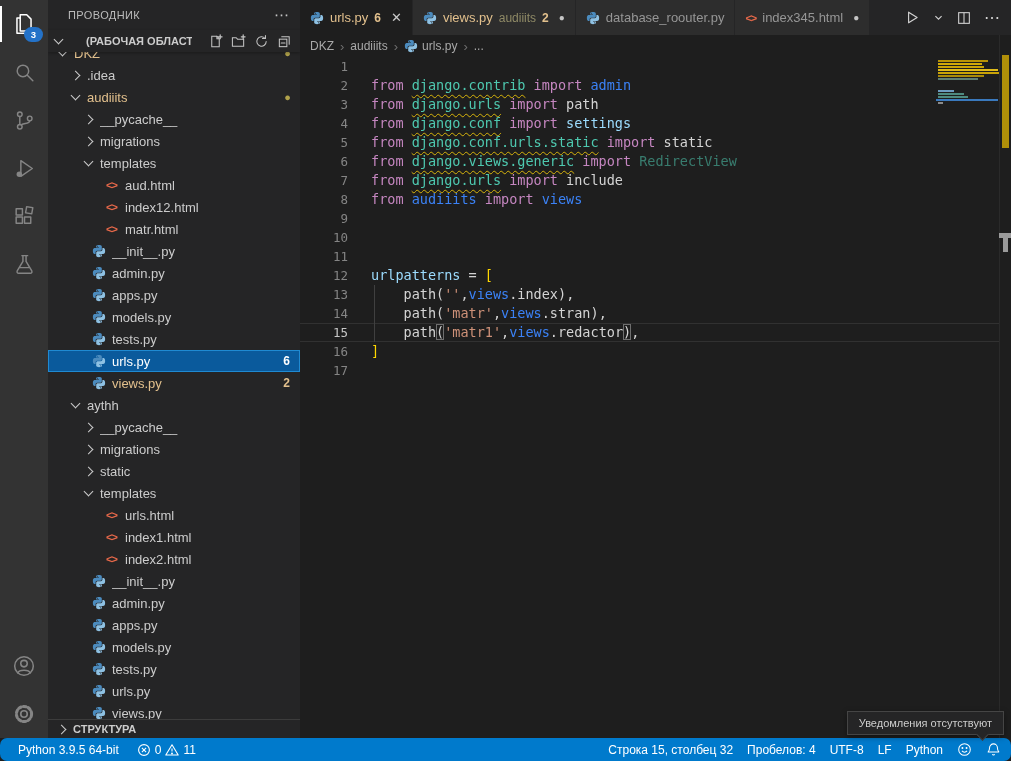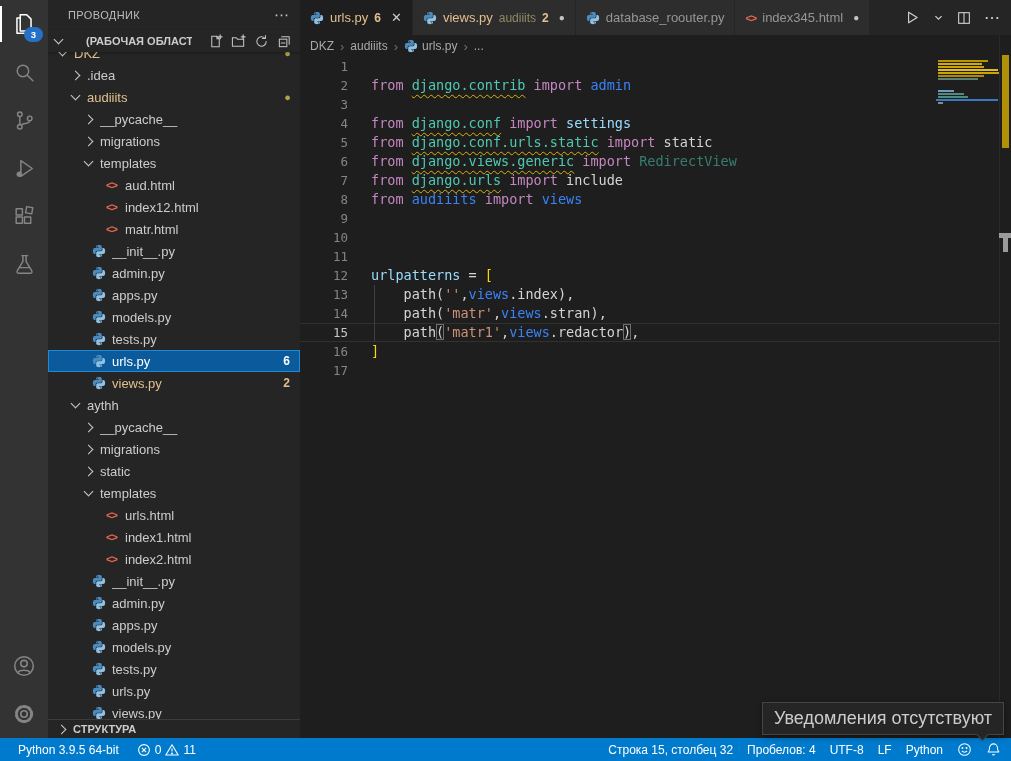--- a/index.html
+++ b/index.html
@@ -77,28 +77,28 @@
   
   #minimap{position:absolute;top:57px;right:11px;width:64px;height:330px;}
   .mmrow{position:absolute;left:2px;height:2px;}
   #ruler{position:absolute;top:35px;right:0;width:11px;bottom:0;border-left:1px solid #2a2a2a;}
   #warnbar{position:absolute;top:20px;right:2px;width:7px;height:93px;background:#caa306;opacity:.85;}
   #tmark-h{position:absolute;top:198px;right:0;width:12px;height:5px;background:#9a9a9a;}
   #tmark-v{position:absolute;top:203px;right:3px;width:5px;height:14px;background:#9a9a9a;}
 
   
   #statusbar{position:absolute;left:0;right:0;bottom:0;height:23px;background:#007acc;display:flex;align-items:center;
-             font-size:12px;color:#ffffff;padding:0 10px 0 18px;z-index:6;}
+             font-size:12px;color:#ffffff;padding:0 10px 0 18px;z-index:6;border-radius:7px;}
   .stitem{display:flex;align-items:center;gap:4px;margin-right:18px;cursor:pointer;white-space:nowrap;}
   #stright{margin-left:auto;display:flex;align-items:flex-end;}
   #stright .stitem{margin-right:0;margin-left:14px;}
 
   
   #notif{position:absolute;right:7px;bottom:26px;background:#252526;border:1px solid #454545;color:#cccccc;
-         font-size:18px;padding:5px 11px;z-index:10;box-shadow:0 2px 6px rgba(0,0,0,.4);}
+         font-size:11px;padding:5px 11px;z-index:10;box-shadow:0 2px 6px rgba(0,0,0,.4);}
   #notif::after{content:'';position:absolute;bottom:-5px;right:16px;width:8px;height:8px;background:#252526;
                 border-right:1px solid #454545;border-bottom:1px solid #454545;transform:rotate(45deg);}
 </style>
 </head>
 <body>
 
 <div id="activitybar">
     <div class="abitem active">
       <span class="ic ">
         <svg width="26" height="26" viewBox="0 0 24 24" fill="none" stroke="currentColor" stroke-width="1.4" stroke-linecap="round" stroke-linejoin="round">
@@ -514,21 +514,21 @@
       </span>
       <span class="bcsep">›</span>
       <span class="bcitem">
         <span>...</span>
       </span>
     </div>
   <div id="code">
     <div id="indentguide"></div>
   <div class="cline"><span class="ln">1</span><span class="ltxt"></span></div>
       <div class="cline"><span class="ln">2</span><span class="ltxt"><span class="kw">from </span><span class="mod">django.contrib</span><span class="kw"> import </span><span class="cls">admin</span></span></div>
-      <div class="cline"><span class="ln">3</span></div>
+      <div class="cline"><span class="ln">3</span><span class="ltxt"><span class="kw">from </span><span class="mod">django.urls</span><span class="kw"> import </span><span class="w">path</span></span></div>
       <div class="cline"><span class="ln">4</span><span class="ltxt"><span class="kw">from </span><span class="mod">django.conf</span><span class="kw"> import </span><span class="blu">settings</span></span></div>
       <div class="cline"><span class="ln">5</span><span class="ltxt"><span class="kw">from </span><span class="mod">django.conf.urls.static</span><span class="kw"> import </span><span class="w">static</span></span></div>
       <div class="cline"><span class="ln">6</span><span class="ltxt"><span class="kw">from </span><span class="mod">django.views.generic</span><span class="kw"> import </span><span class="dim">RedirectView</span></span></div>
       <div class="cline"><span class="ln">7</span><span class="ltxt"><span class="kw">from </span><span class="mod">django.urls</span><span class="kw"> import </span><span class="w">include</span></span></div>
       <div class="cline"><span class="ln">8</span><span class="ltxt"><span class="kw">from </span><span class="cls">audiiits</span><span class="kw"> import </span><span class="cls">views</span></span></div>
       <div class="cline"><span class="ln">9</span><span class="ltxt"></span></div>
       <div class="cline"><span class="ln">10</span><span class="ltxt"></span></div>
       <div class="cline"><span class="ln">11</span><span class="ltxt"></span></div>
       <div class="cline"><span class="ln">12</span><span class="ltxt"><span class="blu">urlpatterns</span><span class="w"> = </span><span class="gold">[</span></span></div>
       <div class="cline"><span class="ln">13</span><span class="ltxt"><span class="w">    path</span><span class="w">(</span><span class="str">''</span><span class="w">,</span><span class="cls">views</span><span class="w">.index</span><span class="w">),</span></span></div>

